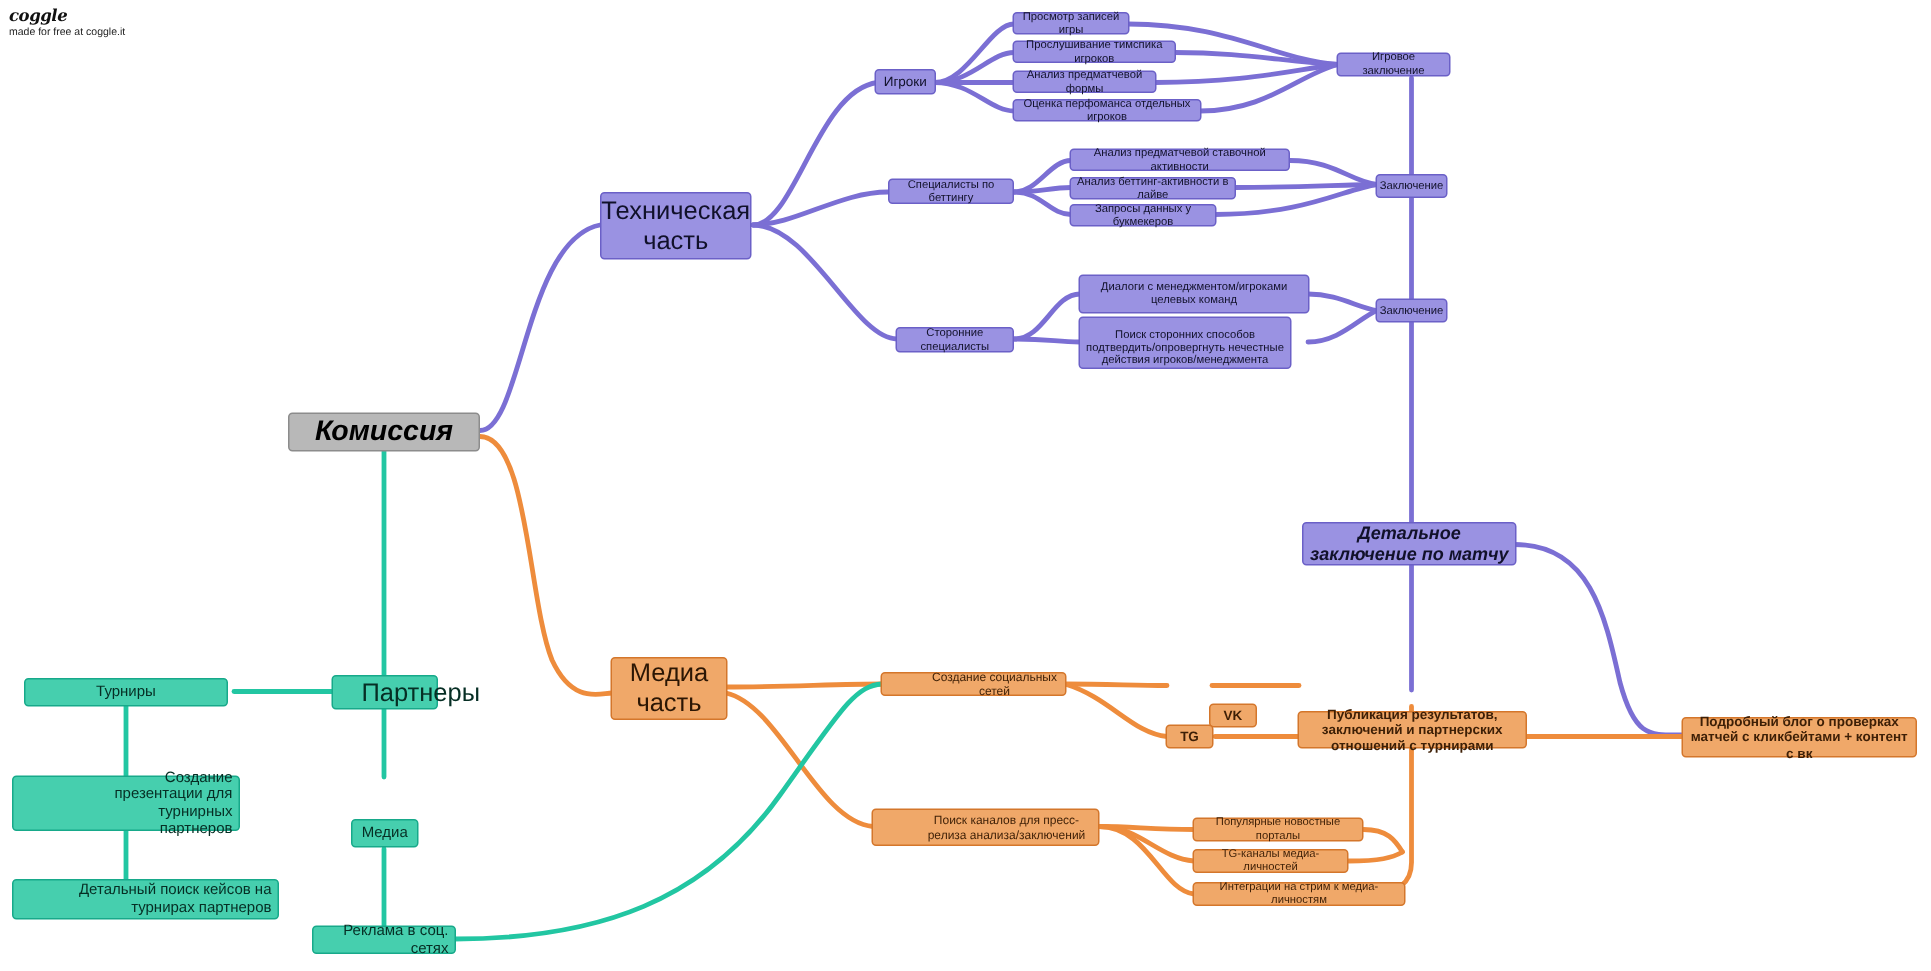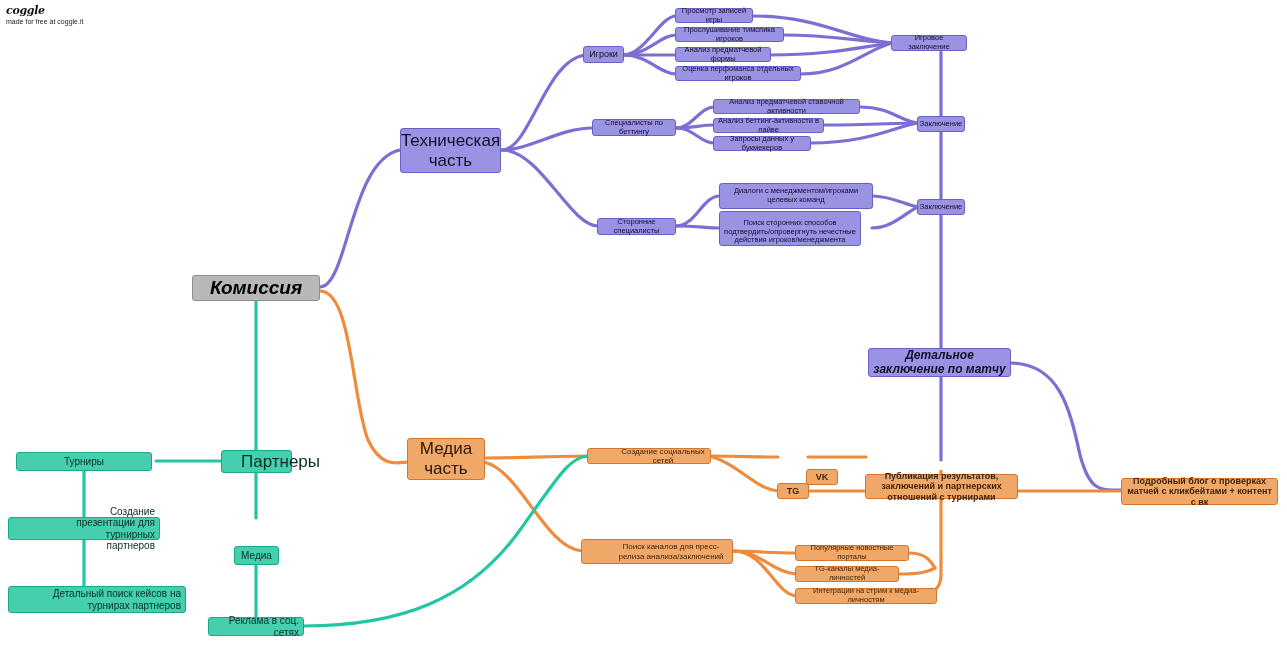--- a/index.html
+++ b/index.html
@@ -189,21 +189,21 @@
   <div class="node n-orange tiny" style="left:795px;top:588px;width:142px;height:16px;">
     <span>Интеграции на стрим к медиа-личностям</span>
   </div>
 
   <div class="node n-green-big" style="left:221px;top:450px;width:71px;height:23px;padding-left:48px;">
     <span>Партнеры</span>
   </div>
   <div class="node n-green s10" style="left:16px;top:452px;width:136px;height:19px;">
     <span>Турниры</span>
   </div>
-  <div class="node n-green s10" style="left:8px;top:517px;width:152px;height:23px;padding-left:44px;">
+  <div class="node n-green s10" style="left:8px;top:517px;width:152px;height:37px;padding-left:44px;">
     <span>Создание презентации для турнирных партнеров</span>
   </div>
   <div class="node n-green s10" style="left:8px;top:586px;width:178px;height:27px;">
     <span>Детальный поиск кейсов на турнирах партнеров</span>
   </div>
   <div class="node n-green s10" style="left:234px;top:546px;width:45px;height:19px;">
     <span>Медиа</span>
   </div>
   <div class="node n-green s10" style="left:208px;top:617px;width:96px;height:19px;">
     <span>Реклама в соц. сетях</span>

